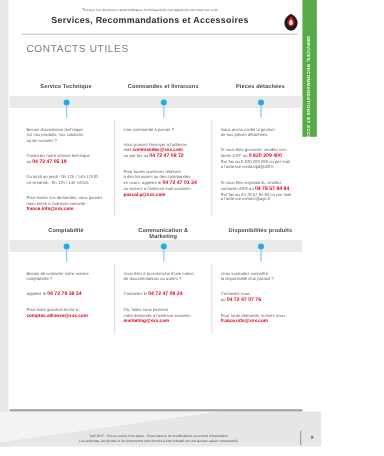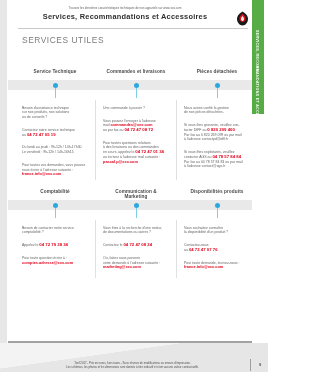--- a/index.html
+++ b/index.html
@@ -132,21 +132,21 @@
   <div class="logo">
     <svg width="15" height="15" viewBox="0 0 30 30">
       <path d="M15 1 C21 5 26 9 26 16 C26 23 21 29 15 29 C9 29 4 23 4 16 C4 9 9 5 15 1 Z" fill="#1b1b1b"></path>
       <path d="M15 5 C18 8 21 11 21 15 C21 19 18.5 22 15 22 C11.5 22 9 19 9 15 C9 11 12 8 15 5 Z" fill="#d4141b"></path>
       <path d="M15 10 C16.6 12 18 13.5 18 16 C18 18.4 16.7 20 15 20 C13.3 20 12 18.4 12 16 C12 13.5 13.4 12 15 10 Z" fill="#f4f0ee"></path>
       <rect x="9" y="23.5" width="12" height="3" rx="1.2" fill="#1b1b1b"></rect>
     </svg>
   </div>
 
   <div class="rule"></div>
-  <div class="page-title">SERVICES UTILES</div>
+  <div class="page-title">CONTACTS UTILES</div>
 
   <div class="band" style="top:80px"></div>
 
   <div class="col-head" style="left:22px;  top:69px">Service Technique</div>
   <div class="col-head" style="left:103px; top:69px">Commandes et livraisons</div>
   <div class="col-head" style="left:184px; top:69px">Pièces détachées</div>
 
   <div class="dot" style="left:52.5px; top:82.5px"></div>
   <div class="dot" style="left:133.5px;top:82.5px"></div>
   <div class="dot" style="left:214.5px;top:82.5px"></div>

